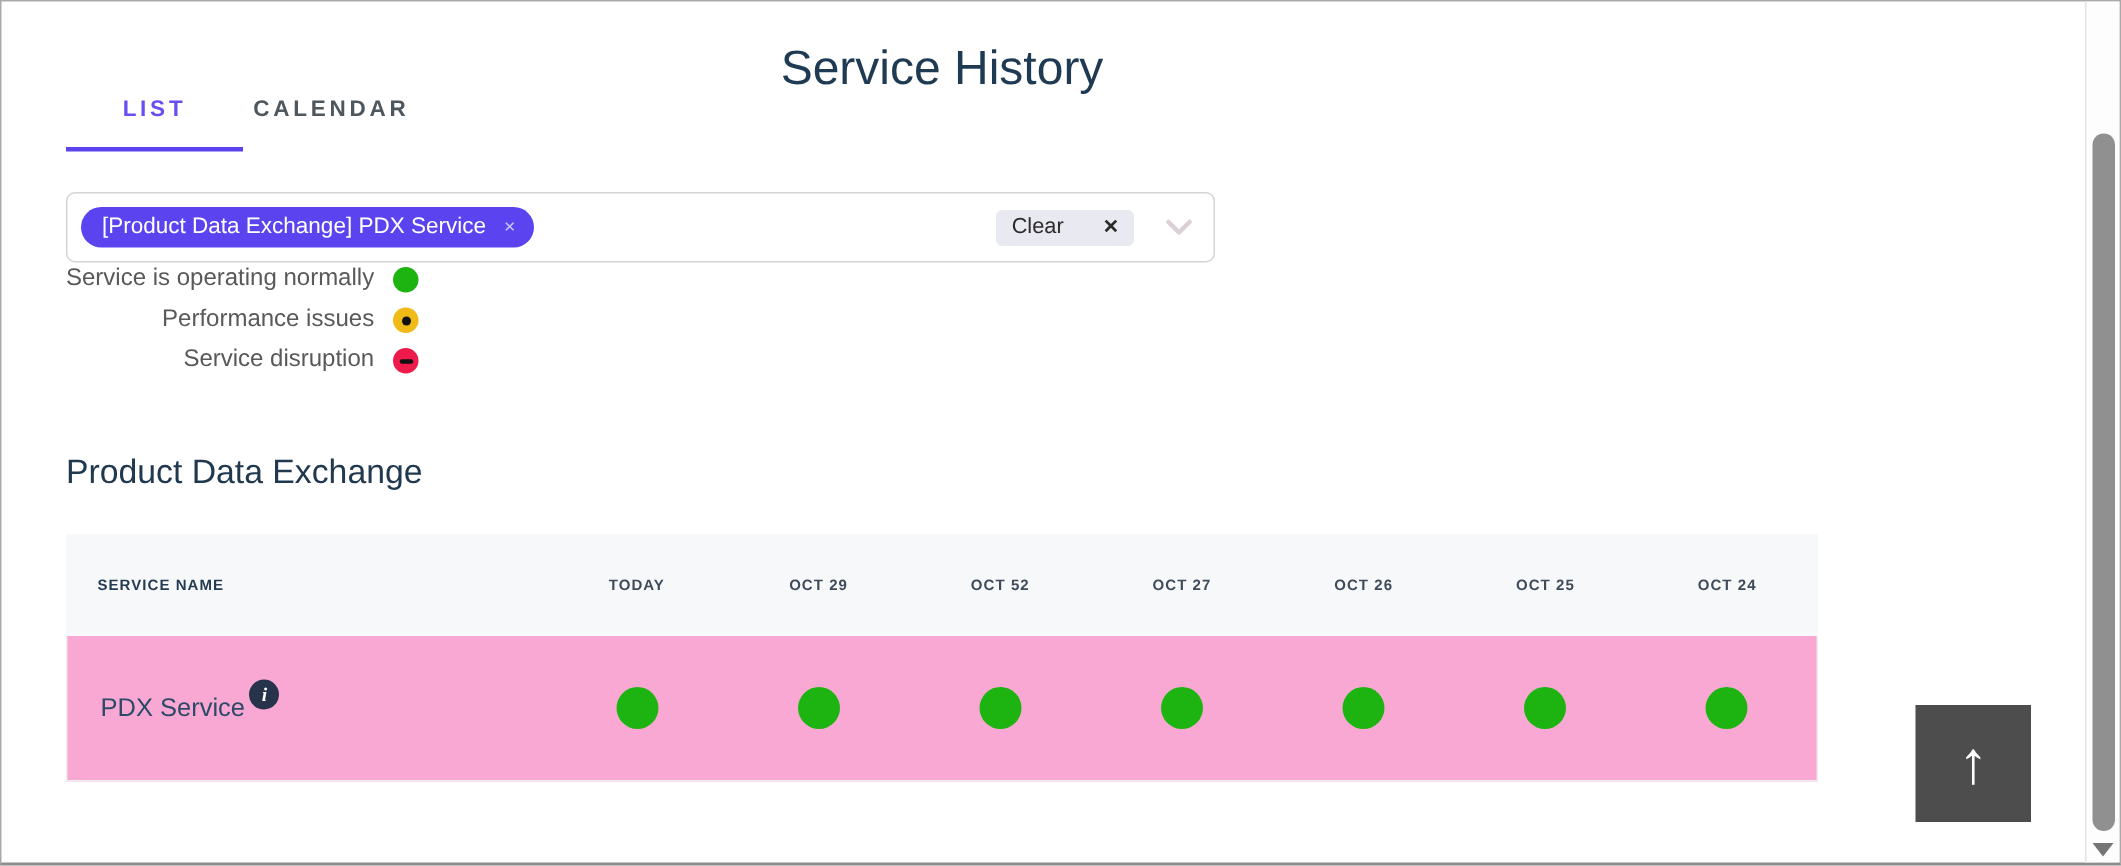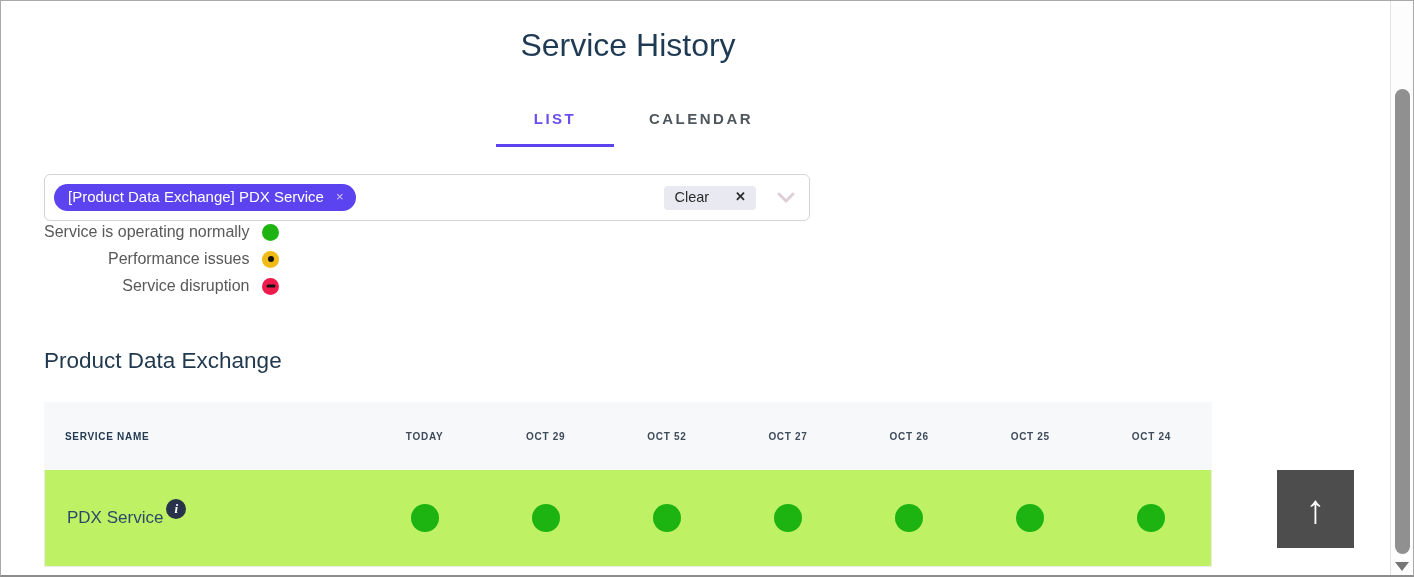--- a/index.html
+++ b/index.html
@@ -17,21 +17,21 @@
   
   .page-title {
     margin-top:26px;
     text-align:center;
     font-size:32px;
     font-weight:400;
     color:#1f3a53;
   }
 
   
-  .tabs { display:flex; justify-content:center; gap:28px; margin-top:46px; }
+  .tabs { display:flex; justify-content:flex-start; }
   .tab {
     min-width:118px; text-align:center;
     padding-bottom:17px;
     font-size:15px; font-weight:700; letter-spacing:2.5px;
     color:#4f575e; cursor:pointer;
     border-bottom:3px solid transparent;
   }
   .tab.active { color:#6b4df2; border-bottom-color:#5b43f0; }
 
   
@@ -59,21 +59,21 @@
     padding:3px 10px 5px;
     font-size:14.5px; color:#2b2b2b;
     cursor:pointer; border:none;
     font-family:inherit;
     gap:20px;
   }
   .clear-x { margin-left:6px; font-weight:700; font-size:13px; }
   .dd-chevron { margin-left:21px; cursor:pointer; display:flex; }
 
   .legend { display:flex; flex-direction:column; gap:9px; align-items:flex-end; padding-top:2px; }
-  .legend-item { display:flex; align-items:center; gap:13px; }
+  .legend-item { display:flex; align-items:flex-end; gap:13px; }
   .legend-label { font-size:16px; color:#595959; }
   .dot-sm { width:17px; height:17px; border-radius:50%; position:relative; flex:0 0 auto; }
   .dot-sm.status-normal { background:#1db411; }
   .dot-sm.status-warning { background:#f0bb17; }
   .dot-sm.status-warning::after {
     content:""; position:absolute; left:50%; top:50%;
     width:6px; height:6px; border-radius:50%; background:#111;
     transform:translate(-50%,-50%);
   }
   .dot-sm.status-disruption { background:#ee1a4c; }
@@ -97,21 +97,21 @@
   }
   .week-btn.next { background:#d2d2d2; padding:0 28px 0 21px; gap:27px; }
   .week-btn.prev { background:#ffffff; padding:0 21px 0 24px; gap:27px; }
 
   
   .svc-table { margin-top:28px; width:1168px; }
   .thead, .trow { display:grid; grid-template-columns:320px repeat(7, 1fr); align-items:center; }
   .thead { background:#f7f8fa; height:68px; }
   .th { font-size:10px; font-weight:700; color:#3e4b5a; letter-spacing:.7px; text-align:center; }
   .th.name { text-align:left; padding-left:21px; color:#243b53; }
-  .trow { height:97px; background:#bef264; border:1px solid #ececec; border-top:none; }
+  .trow { height:97px; background:#f9a8d4; border:1px solid #ececec; border-top:none; }
   .td-name { padding-left:22px; font-size:17px; color:#2c4a68; }
   .info-icon {
     display:inline-flex; align-items:center; justify-content:center;
     width:20px; height:20px; border-radius:50%;
     background:#26334a; color:#fff;
     font-family:"Liberation Serif", serif; font-size:13px; font-weight:700; font-style:italic;
     margin-left:3px; transform:translateY(-10px);
     cursor:pointer;
   }
   .td-status { display:flex; justify-content:center; }

